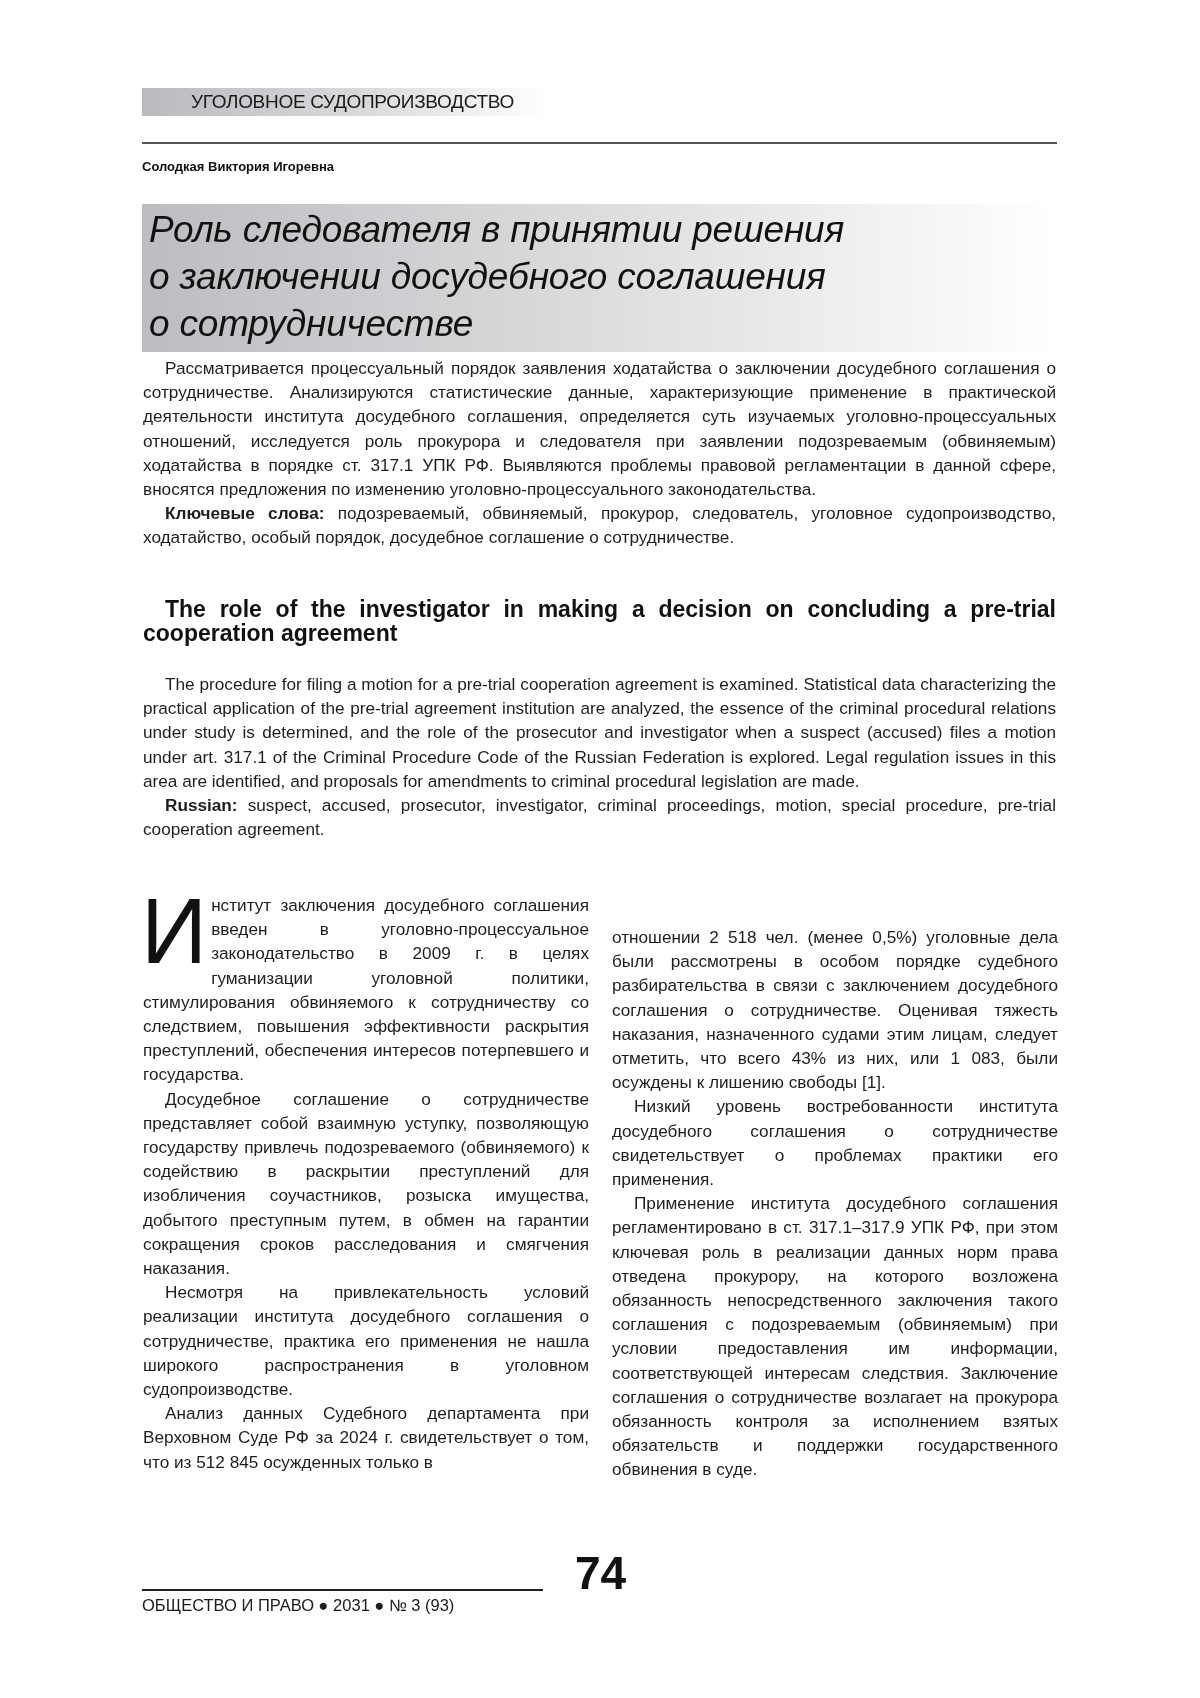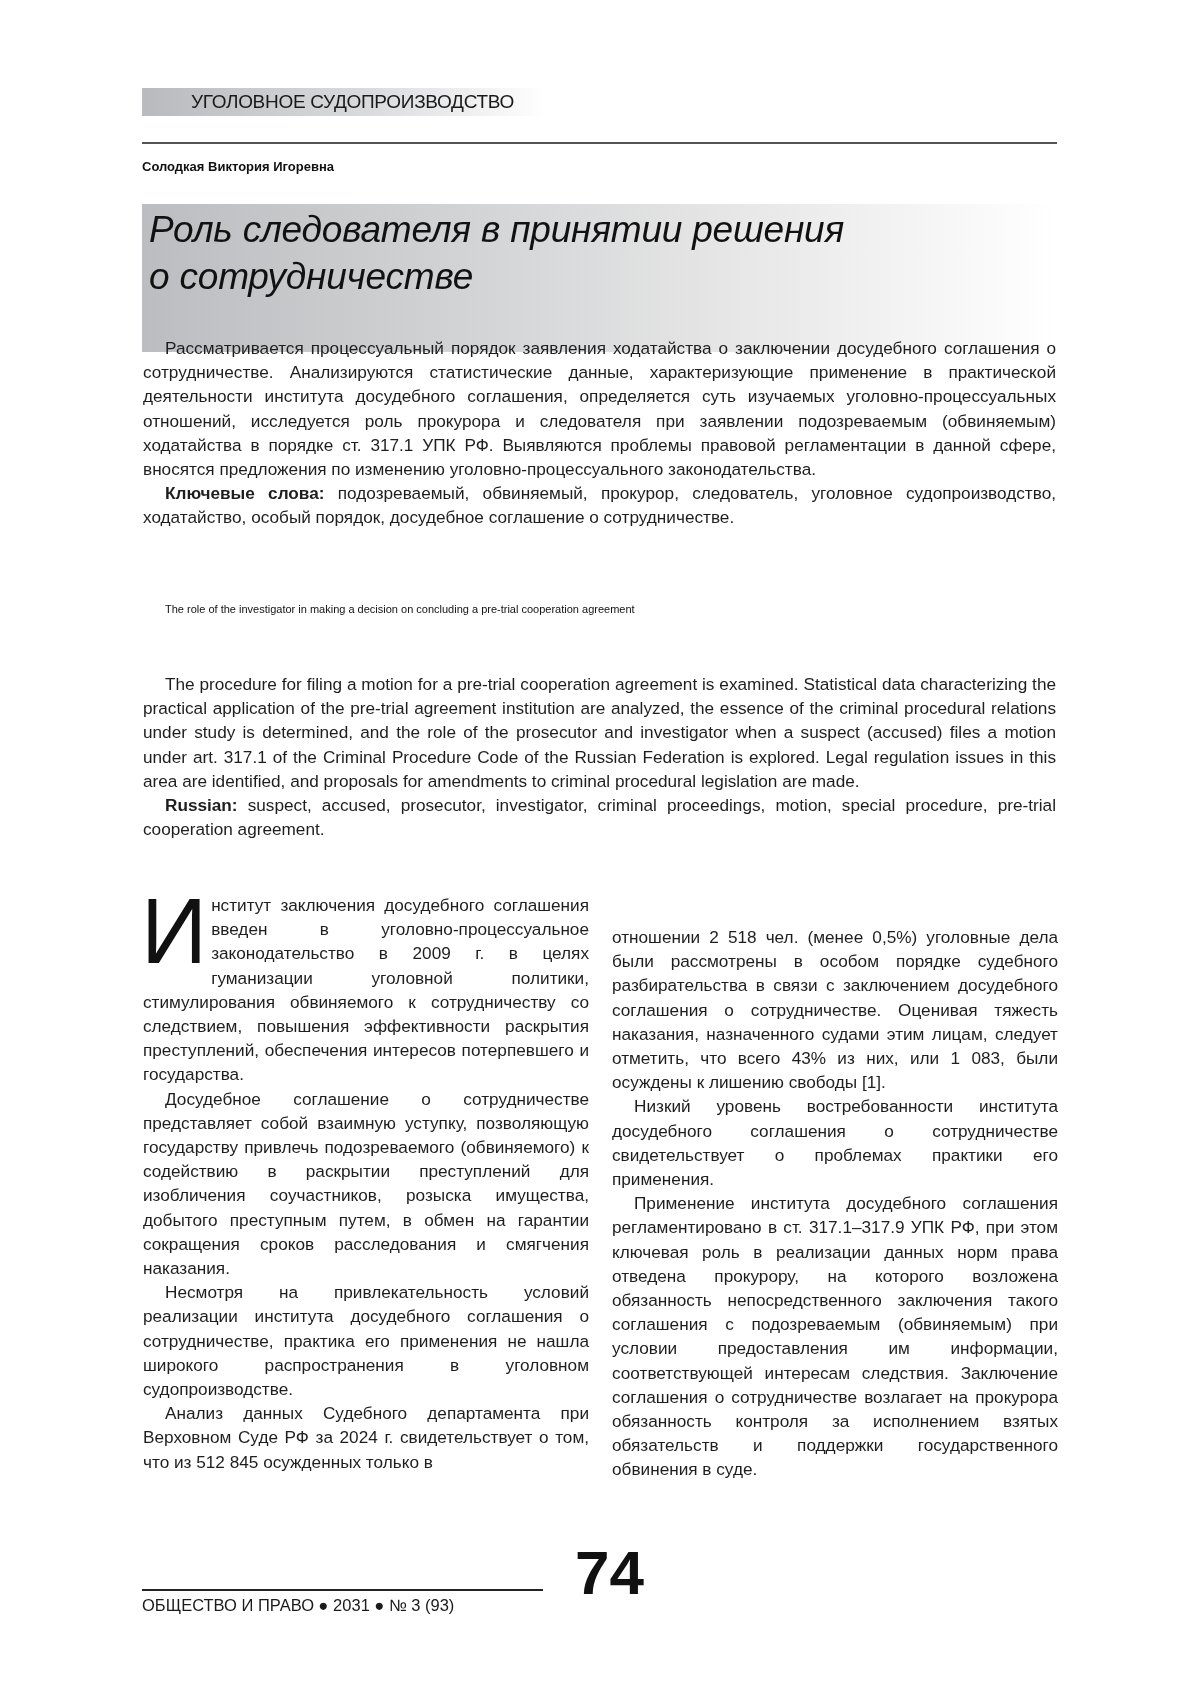--- a/index.html
+++ b/index.html
@@ -66,30 +66,30 @@
     .abstract {
       position: absolute;
       left: 143px;
       width: 913px;
       font-size: 17.2px;
       line-height: 24.2px;
       text-align: justify;
       color: #1e1e1e;
     }
     .abstract p { text-indent: 22px; }
-    .abstract-ru { top: 336px; }
+    .abstract-ru { top: 356px; }
     .abstract-en { top: 672px; }
     .en-title {
       position: absolute;
       left: 143px;
       top: 597px;
       width: 913px;
-      font-size: 11px;
+      font-size: 23px;
       line-height: 24px;
-      font-weight: normal;
+      font-weight: bold;
       text-align: justify;
       text-indent: 22px;
       color: #111;
     }
     .kw-label { font-weight: bold; }
     .col {
       position: absolute;
       top: 893px;
       width: 446px;
       font-size: 17.2px;
@@ -124,35 +124,36 @@
       left: 142px;
       top: 1594px;
       font-size: 16.5px;
       line-height: 22px;
       color: #1a1a1a;
     }
     .page-num {
       position: absolute;
       left: 575px;
       top: 1548px;
-      font-size: 62px;
+      font-size: 46px;
       font-weight: bold;
       line-height: 50px;
       color: #111;
     }
   </style>
 </head>
 <body>
 
 <div class="section-tag">УГОЛОВНОЕ СУДОПРОИЗВОДСТВО</div>
 <div class="top-rule"></div>
 <div class="author">Солодкая Виктория Игоревна</div>
 
 <div class="title-box">
   <span class="line">Роль следователя в принятии решения</span>
+  <span class="line">о заключении досудебного соглашения</span>
   <span class="line">о сотрудничестве</span>
 </div>
 
 <div class="abstract abstract-ru">
   <p>Рассматривается процессуальный порядок заявления ходатайства о заключении досудебного соглашения о сотрудничестве. Анализируются статистические данные, характеризующие применение в практической деятельности института досудебного соглашения, определяется суть изучаемых уголовно-процессуальных отношений, исследуется роль прокурора и следователя при заявлении подозреваемым (обвиняемым) ходатайства в порядке ст. 317.1 УПК РФ. Выявляются проблемы правовой регламентации в данной сфере, вносятся предложения по изменению уголовно-процессуального законодательства.</p>
   <p><span class="kw-label">Ключевые слова:</span><span> подозреваемый, обвиняемый, прокурор, следователь, уголовное судопроизводство, ходатайство, особый порядок, досудебное соглашение о сотрудничестве.</span></p>
 </div>
 
 <div class="en-title">The role of the investigator in making a decision on concluding a pre-trial cooperation agreement</div>
 

